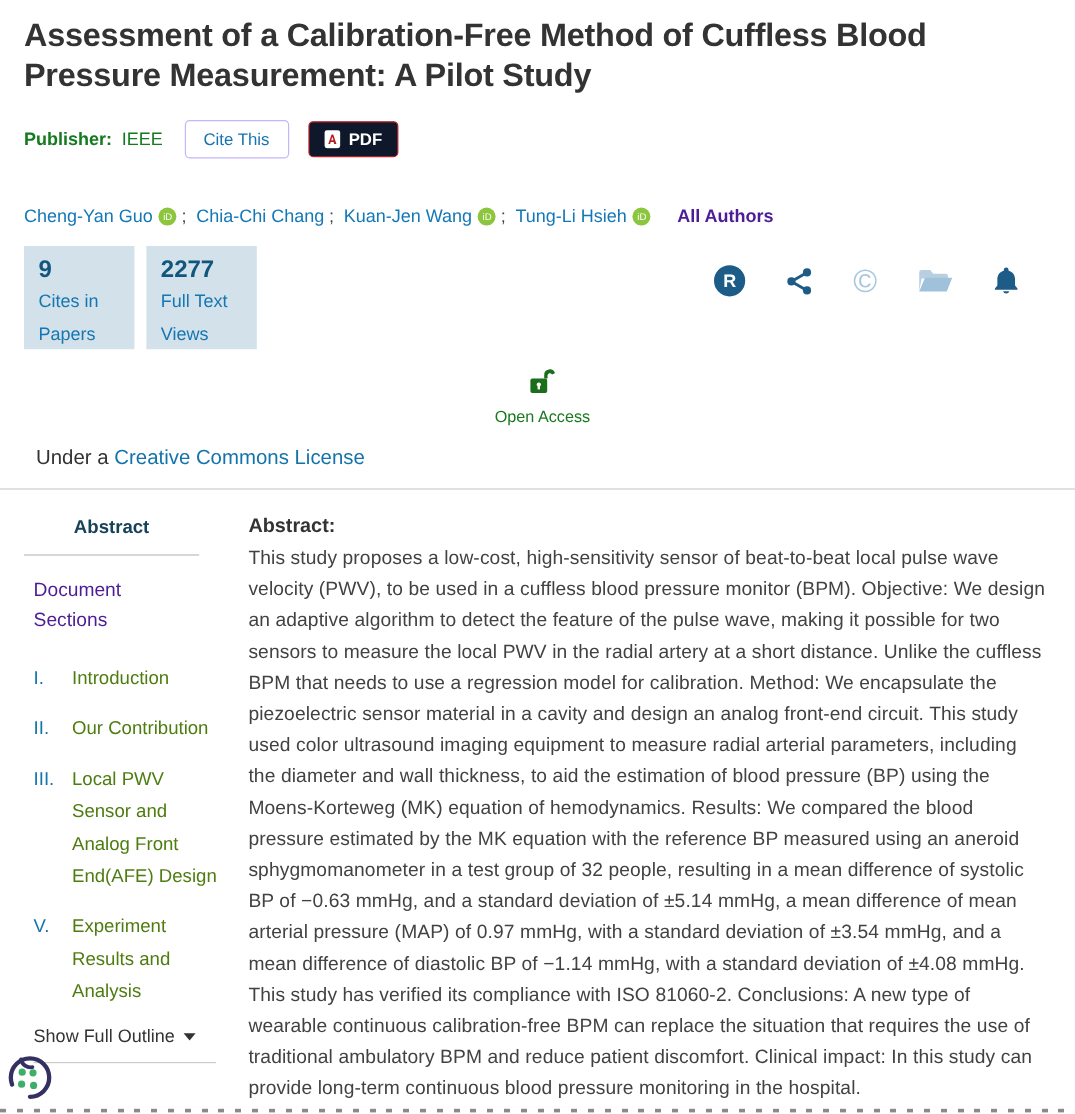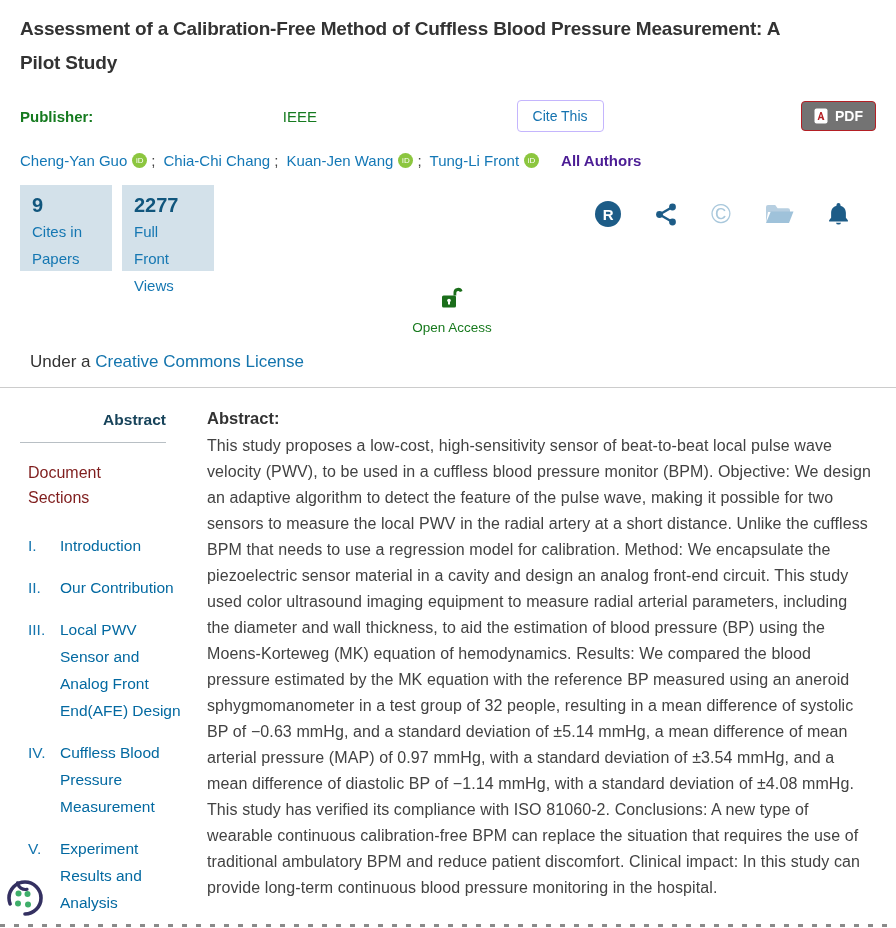--- a/index.html
+++ b/index.html
@@ -4,33 +4,33 @@
 <style>
   * { box-sizing: border-box; }
   html,body { margin:0; padding:0; }
   body {
     width:896px; height:928px; position:relative; overflow:hidden;
     background:#ffffff; font-family:"Liberation Sans", sans-serif; color:#333;
   }
   .header { padding:12px 20px 0 20px; }
   .doc-title {
     margin:0 0 20px 0; max-width:800px;
-    font-size:19px; line-height:34px; font-weight:700; color:#333;
+    font-size:27px; line-height:34px; font-weight:700; color:#333;
     letter-spacing:-0.2px;
   }
-  .pub-row { display:flex; align-items:center; margin-bottom:20px;justify-content:space-between; }
+  .pub-row { display:flex; align-items:center; margin-bottom:40px; }
   .publisher-label { color:#157a1f; font-weight:700; font-size:15px; }
   .publisher-name  { color:#157a1f; font-size:15px; margin-left:8px; cursor:pointer; }
   .cite-btn {
     margin-left:18px; background:#fff; border:1px solid #c4b5fd; color:#1573b0;
     border-radius:4px; font-size:14px; padding:7px 15px; cursor:pointer;
     font-family:"Liberation Sans", sans-serif;
   }
   .pdf-btn {
-    margin-left:16px; background:#737373; border:1px solid #b41f24; color:#fff;
+    margin-left:16px; background:#0f172a; border:1px solid #b41f24; color:#fff;
     border-radius:4px; font-size:14px; font-weight:700; padding:6px 12px;
     display:flex; align-items:center; gap:7px; cursor:pointer;
     font-family:"Liberation Sans", sans-serif;
   }
   .authors-row { display:flex; align-items:center; flex-wrap:wrap; font-size:15px; margin-bottom:16px; }
   .author-link { color:#1478b6; cursor:pointer; }
   .orcid-badge {
     display:inline-flex; align-items:center; justify-content:center;
     width:15px; height:15px; border-radius:50%; background:#8cc63f; color:#fff;
     font-size:8px; font-weight:400; margin-left:5px; cursor:pointer;
@@ -57,27 +57,27 @@
   .open-access-row { display:flex; align-items:center; gap:10px; margin:16px 0 0 8px;flex-direction:column; }
   .open-access-label { color:#187a1e; font-size:13.5px; }
   .license-row { margin:17px 0 0 10px; font-size:17px; color:#333; }
   .license-link { color:#1374ad; cursor:pointer; }
 
   .top-divider { border:none; border-top:1px solid #ccc; margin:15px 0 0 0; }
 
   .content { display:flex; padding-top:17px; }
   .sidebar { flex:0 0 188px; width:188px; padding-left:20px; }
   .abstract-tab {
-    width:146px; text-align:right; color:#17435a; font-weight:700; font-size:15.5px;
+    width:146px; text-align:center; color:#17435a; font-weight:700; font-size:15.5px;
     padding:6px 0 13px 0; border-bottom:1px solid #b8bfc4; margin-bottom:17px; cursor:pointer;
   }
-  .doc-sections-label { width:112px; color:#7f1d1d; font-size:16px; line-height:25px; margin:2px 0 22px 8px; }
+  .doc-sections-label { width:112px; color:#4c1d95; font-size:16px; line-height:25px; margin:2px 0 22px 8px; }
   .section-item { display:flex; margin:0 0 15px 8px; font-size:15.5px; line-height:27px; cursor:pointer; }
   .section-numeral { color:#1374ad; min-width:24px; flex:0 0 auto; margin-right:8px; }
-  .section-title { color:#0369a1; max-width:124px; }
+  .section-title { color:#4d7c0f; max-width:124px; }
   .show-outline {
     display:flex; align-items:center; gap:7px; margin:8px 0 0 8px; width:152px;
     color:#333; font-size:15px; padding-bottom:13px; border-bottom:1px solid #ccc; cursor:pointer;
   }
   .caret-down { width:0; height:0; border-left:5px solid transparent; border-right:5px solid transparent; border-top:6px solid #333; }
 
   .main { flex:1; padding:0 22px 0 19px; }
   .abstract-heading { font-size:16.5px; font-weight:700; color:#333; line-height:27px; }
   .abstract-text { font-size:16px; color:#424242; line-height:26px; margin-top:1px; letter-spacing:0.1px; }
 
@@ -108,33 +108,33 @@
 
   <div class="authors-row">
     <span class="author-link">Cheng-Yan Guo</span>
     <span class="orcid-badge">iD</span>
     <span class="author-sep">;</span>
     <span class="author-link">Chia-Chi Chang</span>
     <span class="author-sep">;</span>
     <span class="author-link">Kuan-Jen Wang</span>
     <span class="orcid-badge">iD</span>
     <span class="author-sep">;</span>
-    <span class="author-link">Tung-Li Front</span>
+    <span class="author-link">Tung-Li Hsieh</span>
     <span class="orcid-badge">iD</span>
     <span class="all-authors">All Authors</span>
   </div>
 
   <div class="metrics-row">
     <div class="metric-box">
       <div class="metric-value">9</div>
       <div class="metric-label">Cites in Papers</div>
     </div>
     <div class="metric-box">
       <div class="metric-value">2277</div>
-      <div class="metric-label">Full Front Views</div>
+      <div class="metric-label">Full Text Views</div>
     </div>
 
     <div class="action-icons">
       <button class="icon-btn">
         <span class="r-circle">R</span>
       </button>
       <button class="icon-btn">
         <svg width="24" height="25" viewBox="0 0 24 25">
           <circle cx="18.5" cy="5" r="3.4" fill="#1d5c87"></circle>
           <circle cx="5.5" cy="12.5" r="3.4" fill="#1d5c87"></circle>
@@ -187,24 +187,20 @@
       <span class="section-numeral">I.</span>
       <span class="section-title">Introduction</span>
     </div>
     <div class="section-item">
       <span class="section-numeral">II.</span>
       <span class="section-title">Our Contribution</span>
     </div>
     <div class="section-item">
       <span class="section-numeral">III.</span>
       <span class="section-title">Local PWV Sensor and Analog Front End(AFE) Design</span>
-    </div>
-    <div class="section-item">
-      <span class="section-numeral">IV.</span>
-      <span class="section-title">Cuffless Blood Pressure Measurement</span>
     </div>
     <div class="section-item">
       <span class="section-numeral">V.</span>
       <span class="section-title">Experiment Results and Analysis</span>
     </div>
 
     <div class="show-outline">
       <span>Show Full Outline</span>
       <span class="caret-down"></span>
     </div>

